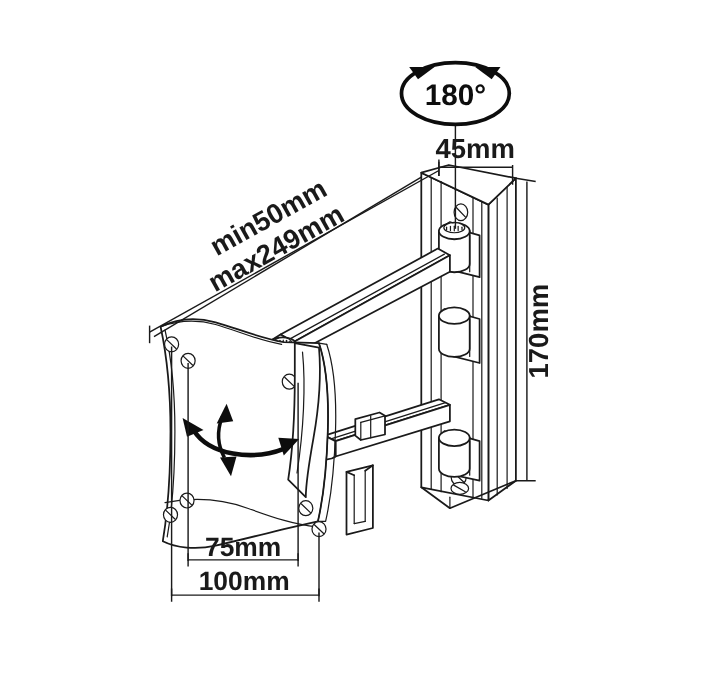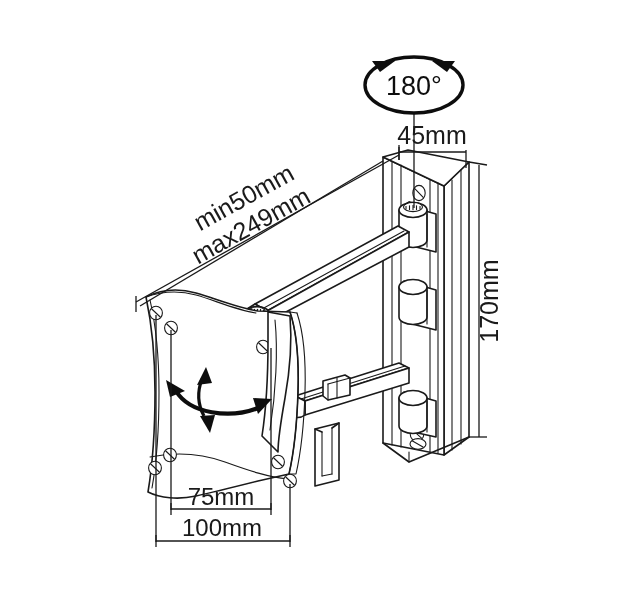--- a/index.html
+++ b/index.html
@@ -7,20 +7,21 @@
     padding: 0;
     background: #ffffff;
   }
   #page {
     position: relative;
     width: 639px;
     height: 613px;
     background: #ffffff;
     font-family: "Liberation Sans", sans-serif;
     overflow: hidden;
+    font-weight: bold;
   }
   svg#drawing {
     position: absolute;
     left: 0;
     top: 0;
     width: 639px;
     height: 613px;
     display: block;
   }
   .ln  { fill: none; stroke: #1a1a1a; stroke-width: 1.6; stroke-linejoin: round; stroke-linecap: round; }

